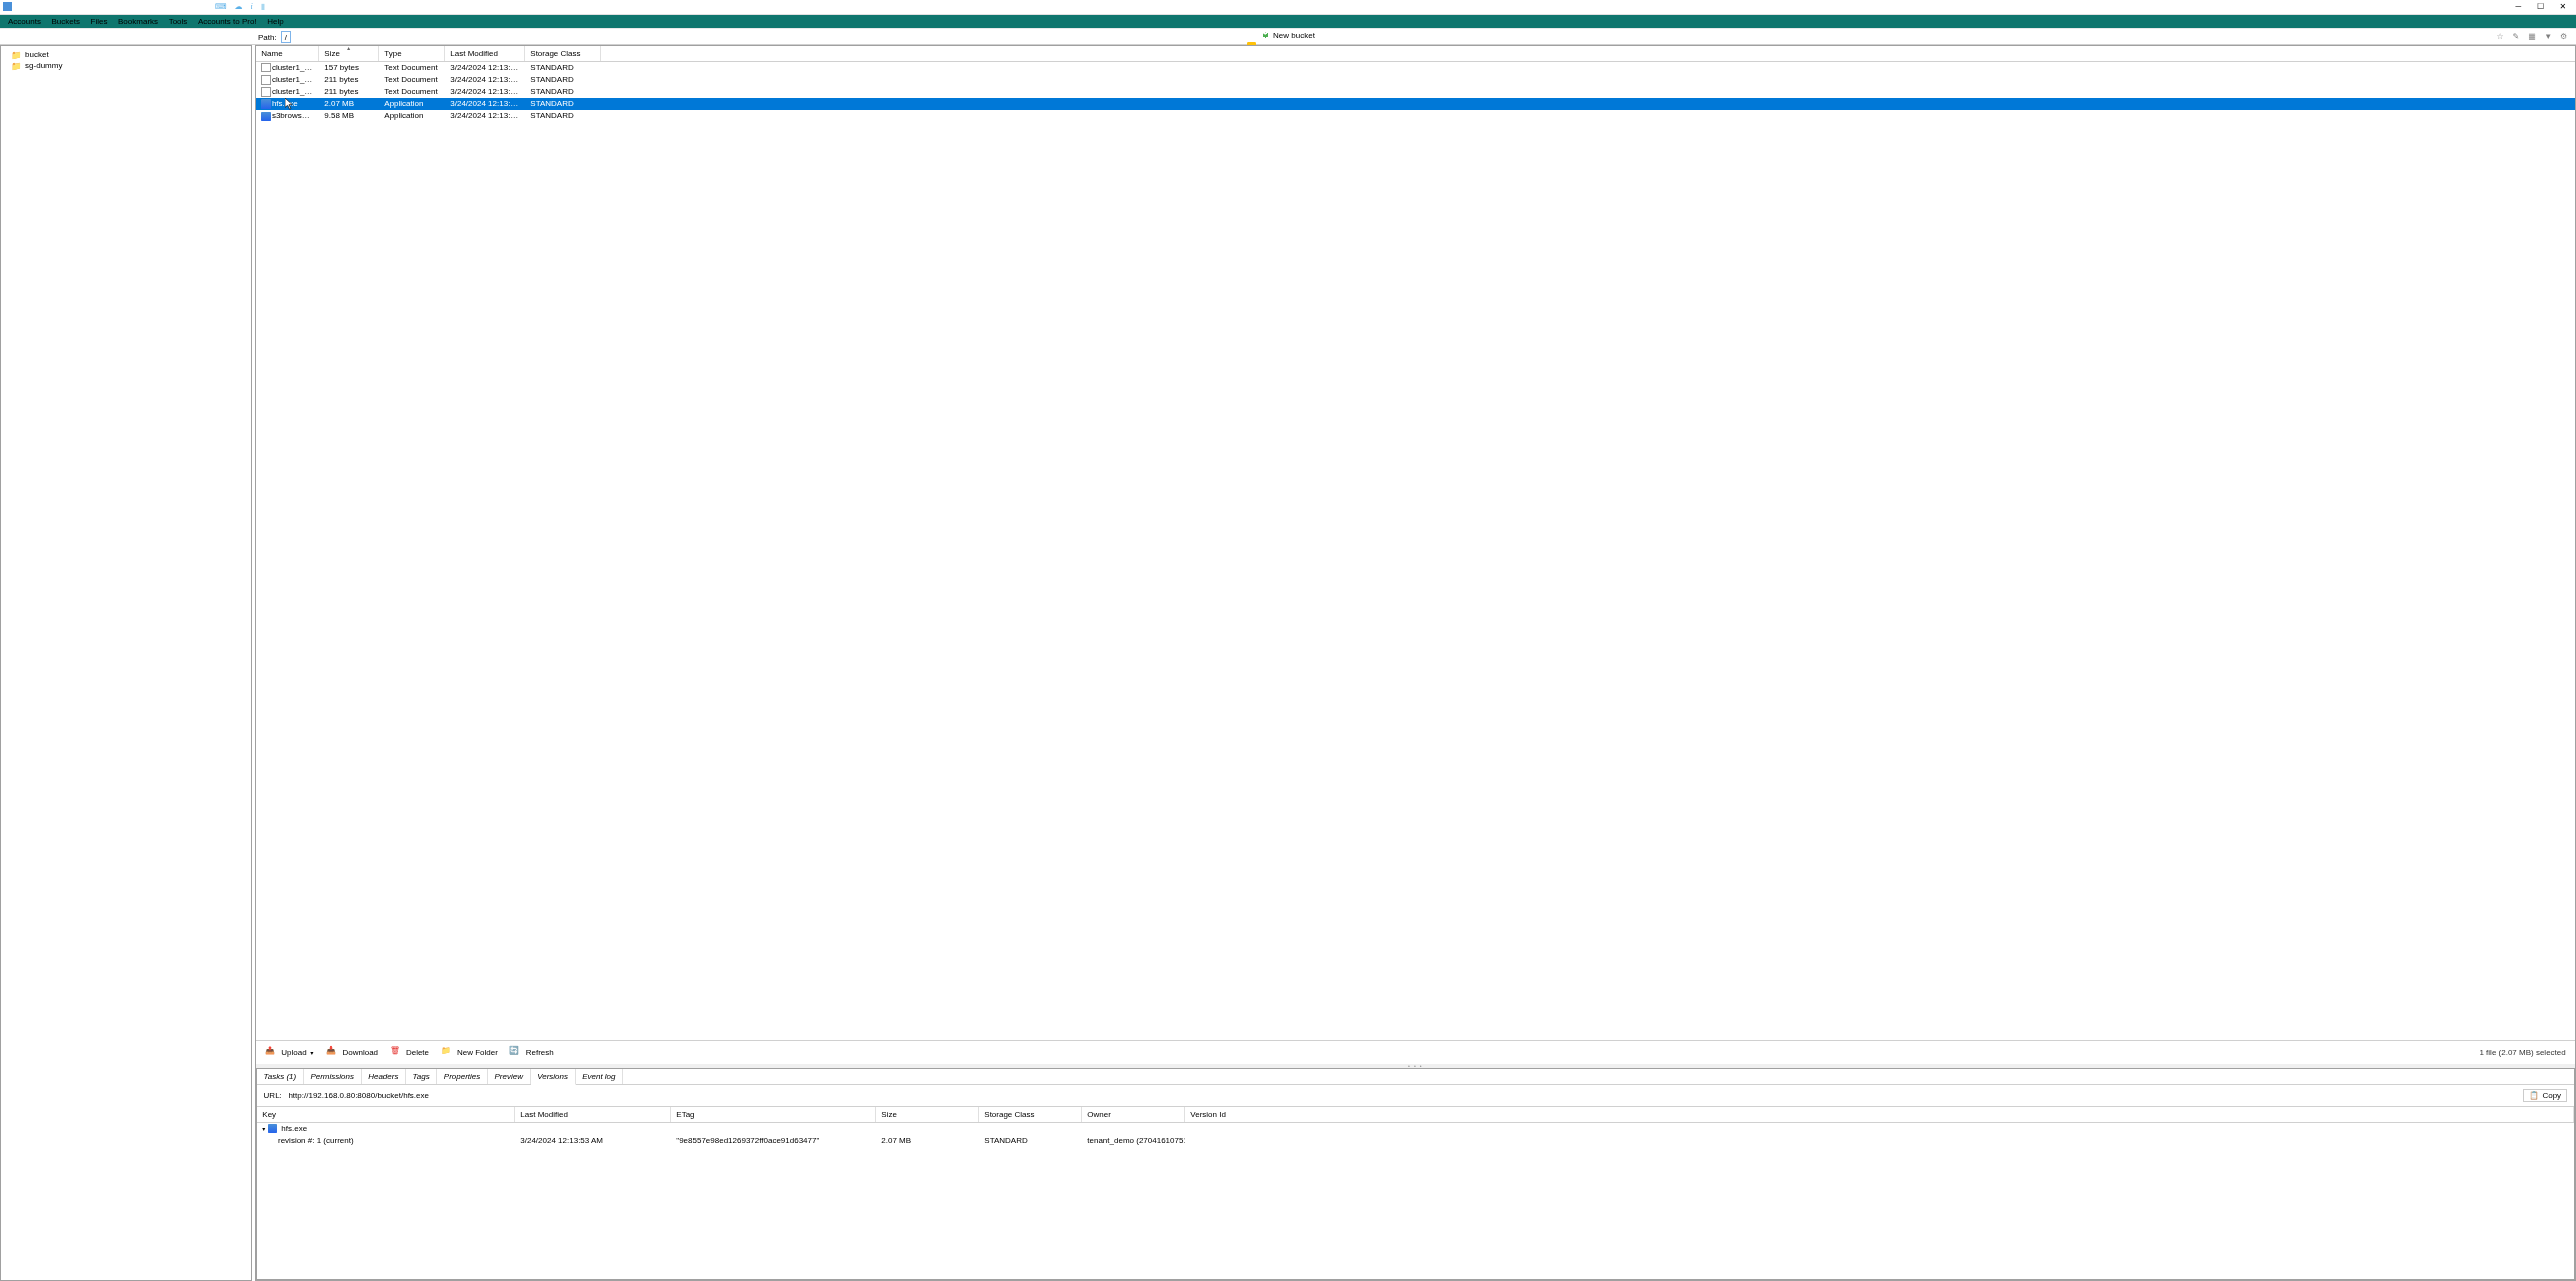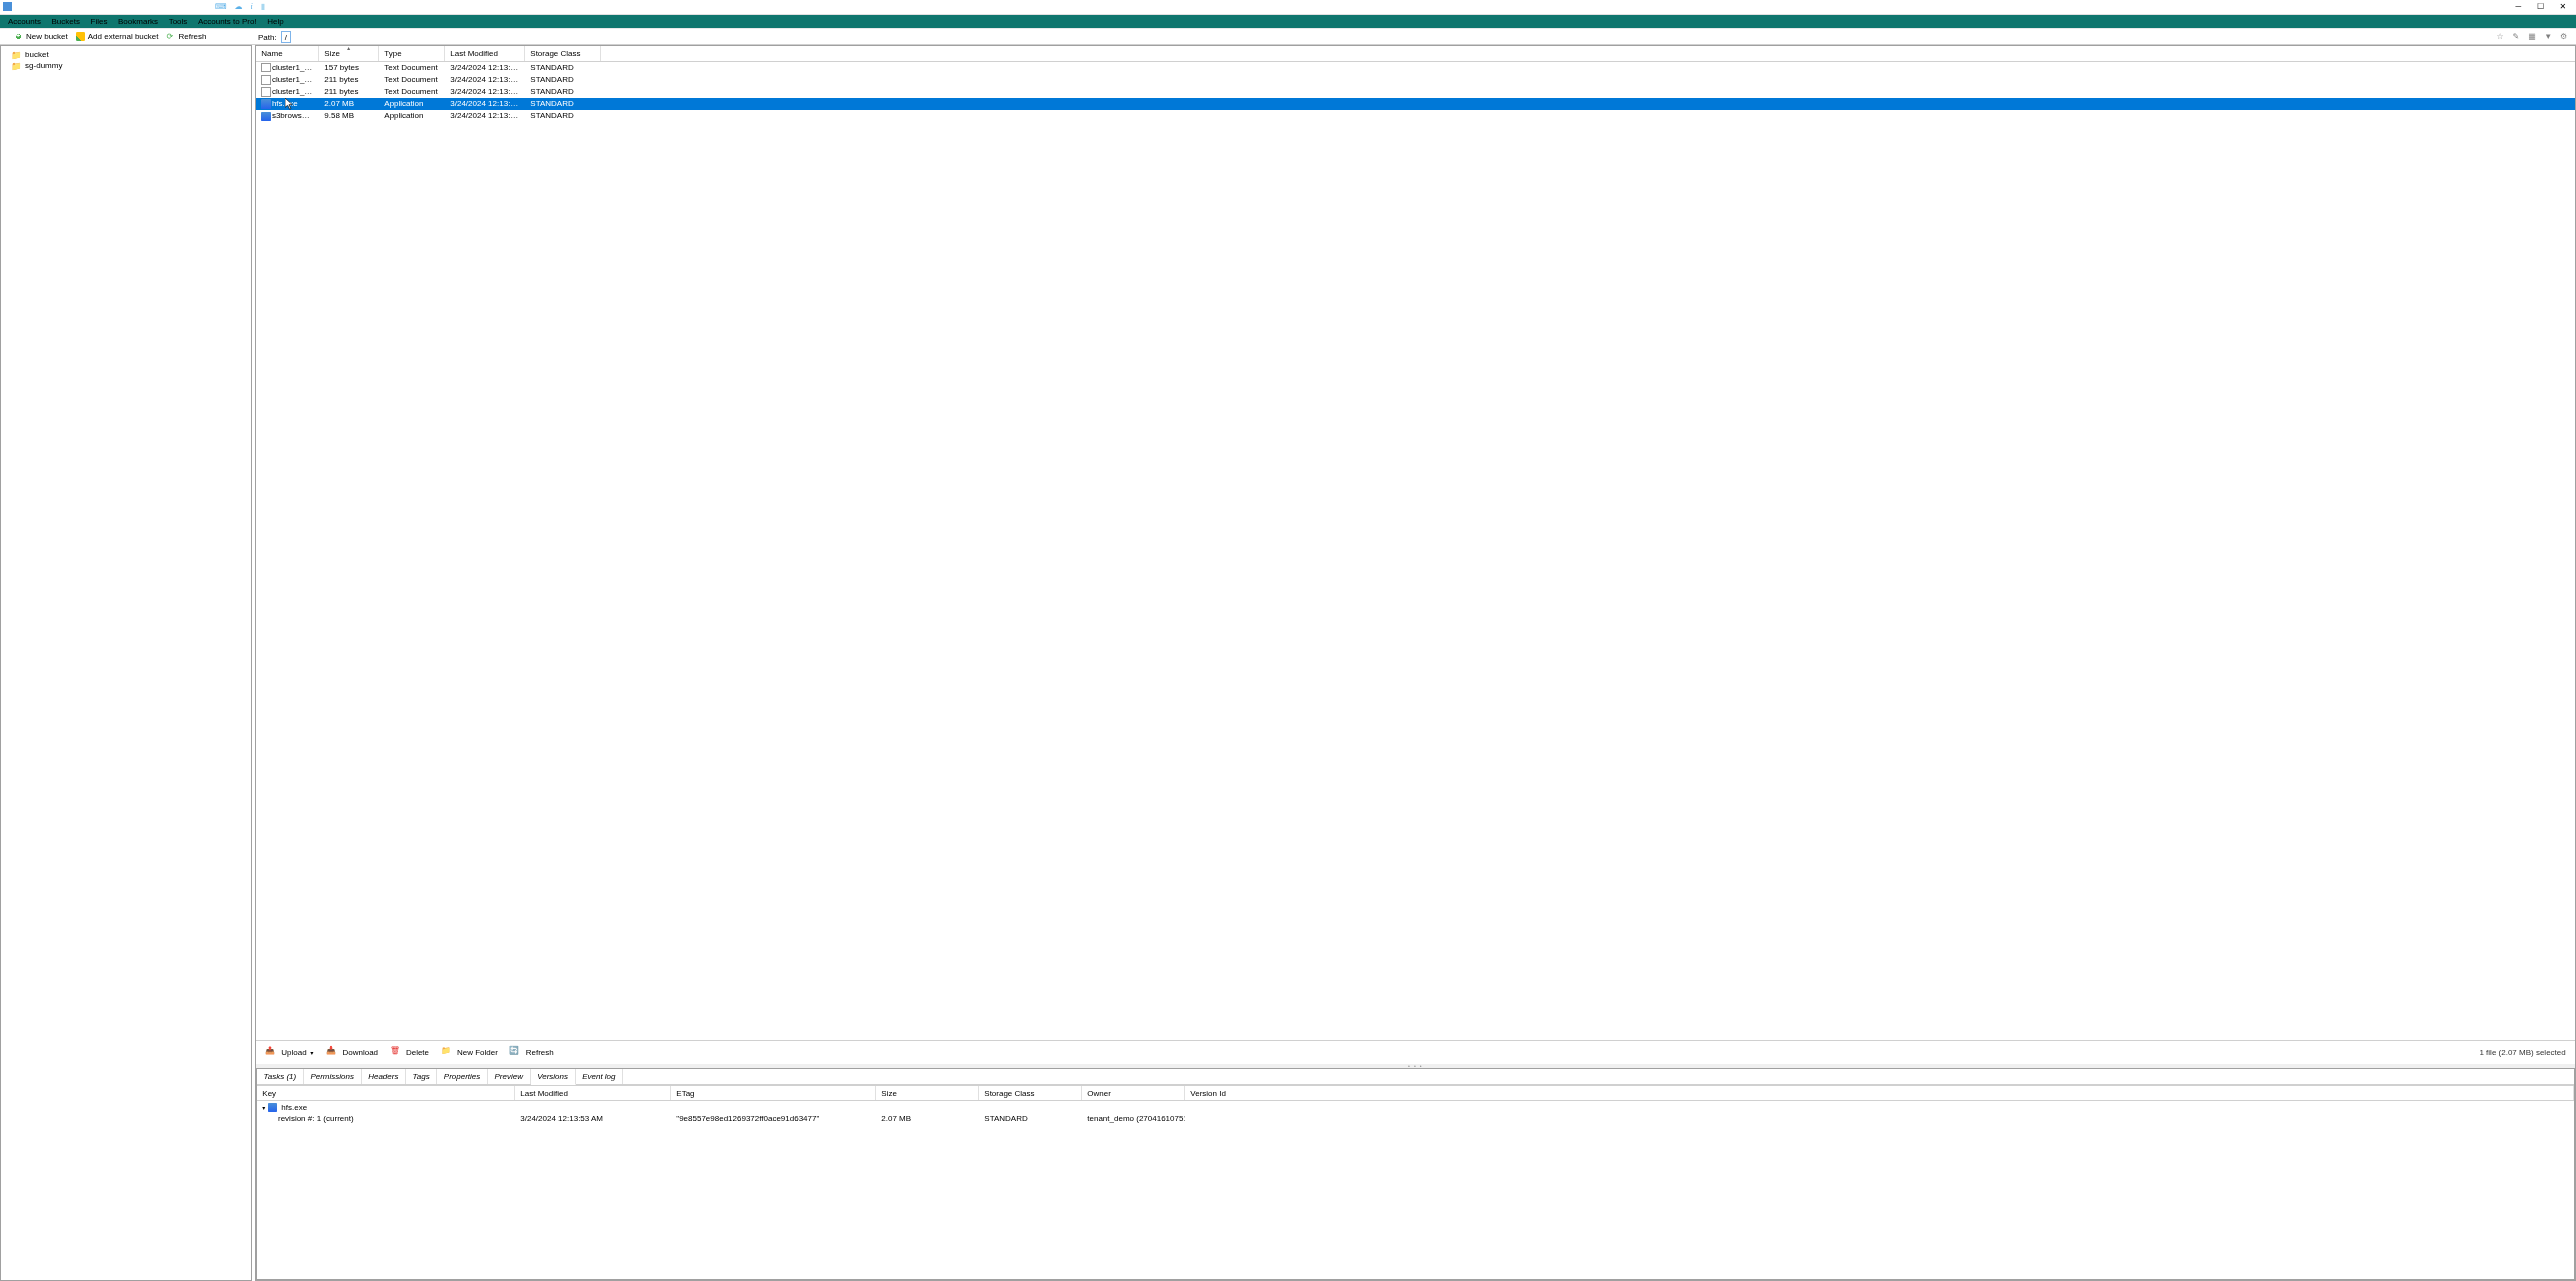--- a/index.html
+++ b/index.html
@@ -8,21 +8,21 @@
     .titlebar { height: 14.6px; background: #fff; border-bottom: 0.7px solid #e0e0e0; display: flex; align-items: center; padding: 0 2.7px; }
     .titlebar-icon { width: 9.3px; height: 9.3px; background: #4a90d9; margin-right: 4px; }
     .titlebar-text { flex: 1; color: #333; }
     .titlebar-mid { display: flex; gap: 8px; margin-right: auto; margin-left: 199px; }
     .titlebar-controls { display: flex; gap: 1.3px; }
     .titlebar-btn { width: 21px; height: 13.3px; display: flex; align-items: center; justify-content: center; cursor: pointer; }
     
     .menubar { height: 14.6px; background: #0f766e; display: flex; align-items: center; padding: 0 2.7px; border-bottom: 0.7px solid #e8e8e8; }
     .menu-item { padding: 1.3px 5.3px; cursor: pointer; }
     
-    .toolbar { height: 16px; background: #fff; display: flex; align-items: center; padding: 0 10px; border-bottom: 0.7px solid #d0d0d0; }
+    .toolbar { height: 16px; background: #fff; display: flex; align-items: center; padding: 0 18px; border-bottom: 0.7px solid #d0d0d0; flex-direction: column; }
     .tb-btn { display: flex; align-items: center; gap: 2.7px; padding: 1.3px 4px; cursor: pointer; }
     .tb-icon { width: 9.3px; height: 9.3px; display: inline-block; }
     .icon-add { background: radial-gradient(circle, #4caf50 40%, transparent 40%); position: relative; }
     .icon-add::after { content: '+'; color: #fff; font-weight: bold; position: absolute; top: -1.3px; left: 2px; font-size: 7.3px; }
     .icon-link { background: linear-gradient(45deg, #4caf50 30%, #ffc107 30%); border-radius: 1.3px; }
     .icon-refresh { color: #4caf50; }
     
     .path-bar { position: absolute; left: 258px; top: 29px; height: 16px; display: flex; align-items: center; gap: 4px; }
     .path-input { border: 0.7px solid #7eb4ea; padding: 0.7px 2.7px; width: 10.6px; text-align: center; }
     .path-icons { position: absolute; right: 5.3px; top: 29px; height: 16px; display: flex; align-items: center; gap: 5.3px; }
@@ -238,20 +238,28 @@
         <div class="tab">Tasks (1)</div>
         <div class="tab">Permissions</div>
         <div class="tab">Headers</div>
         <div class="tab">Tags</div>
         <div class="tab">Properties</div>
         <div class="tab">Preview</div>
         <div class="tab active">Versions</div>
         <div class="tab">Event log</div>
       </div>
 
+      <div class="url-bar">
+        <span>URL:</span>
+        <span class="url-value">http://192.168.0.80:8080/bucket/hfs.exe</span>
+        <div class="copy-btn">
+          <span>📋</span>
+          <span>Copy</span>
+        </div>
+      </div>
 
       <div class="versions-table">
         <div class="ver-header">
           <div class="ver-header-cell vcol-key">Key</div>
           <div class="ver-header-cell vcol-mod">Last Modified</div>
           <div class="ver-header-cell vcol-etag">ETag</div>
           <div class="ver-header-cell vcol-size">Size</div>
           <div class="ver-header-cell vcol-storage">Storage Class</div>
           <div class="ver-header-cell vcol-owner">Owner</div>
           <div class="ver-header-cell vcol-vid">Version Id</div>

